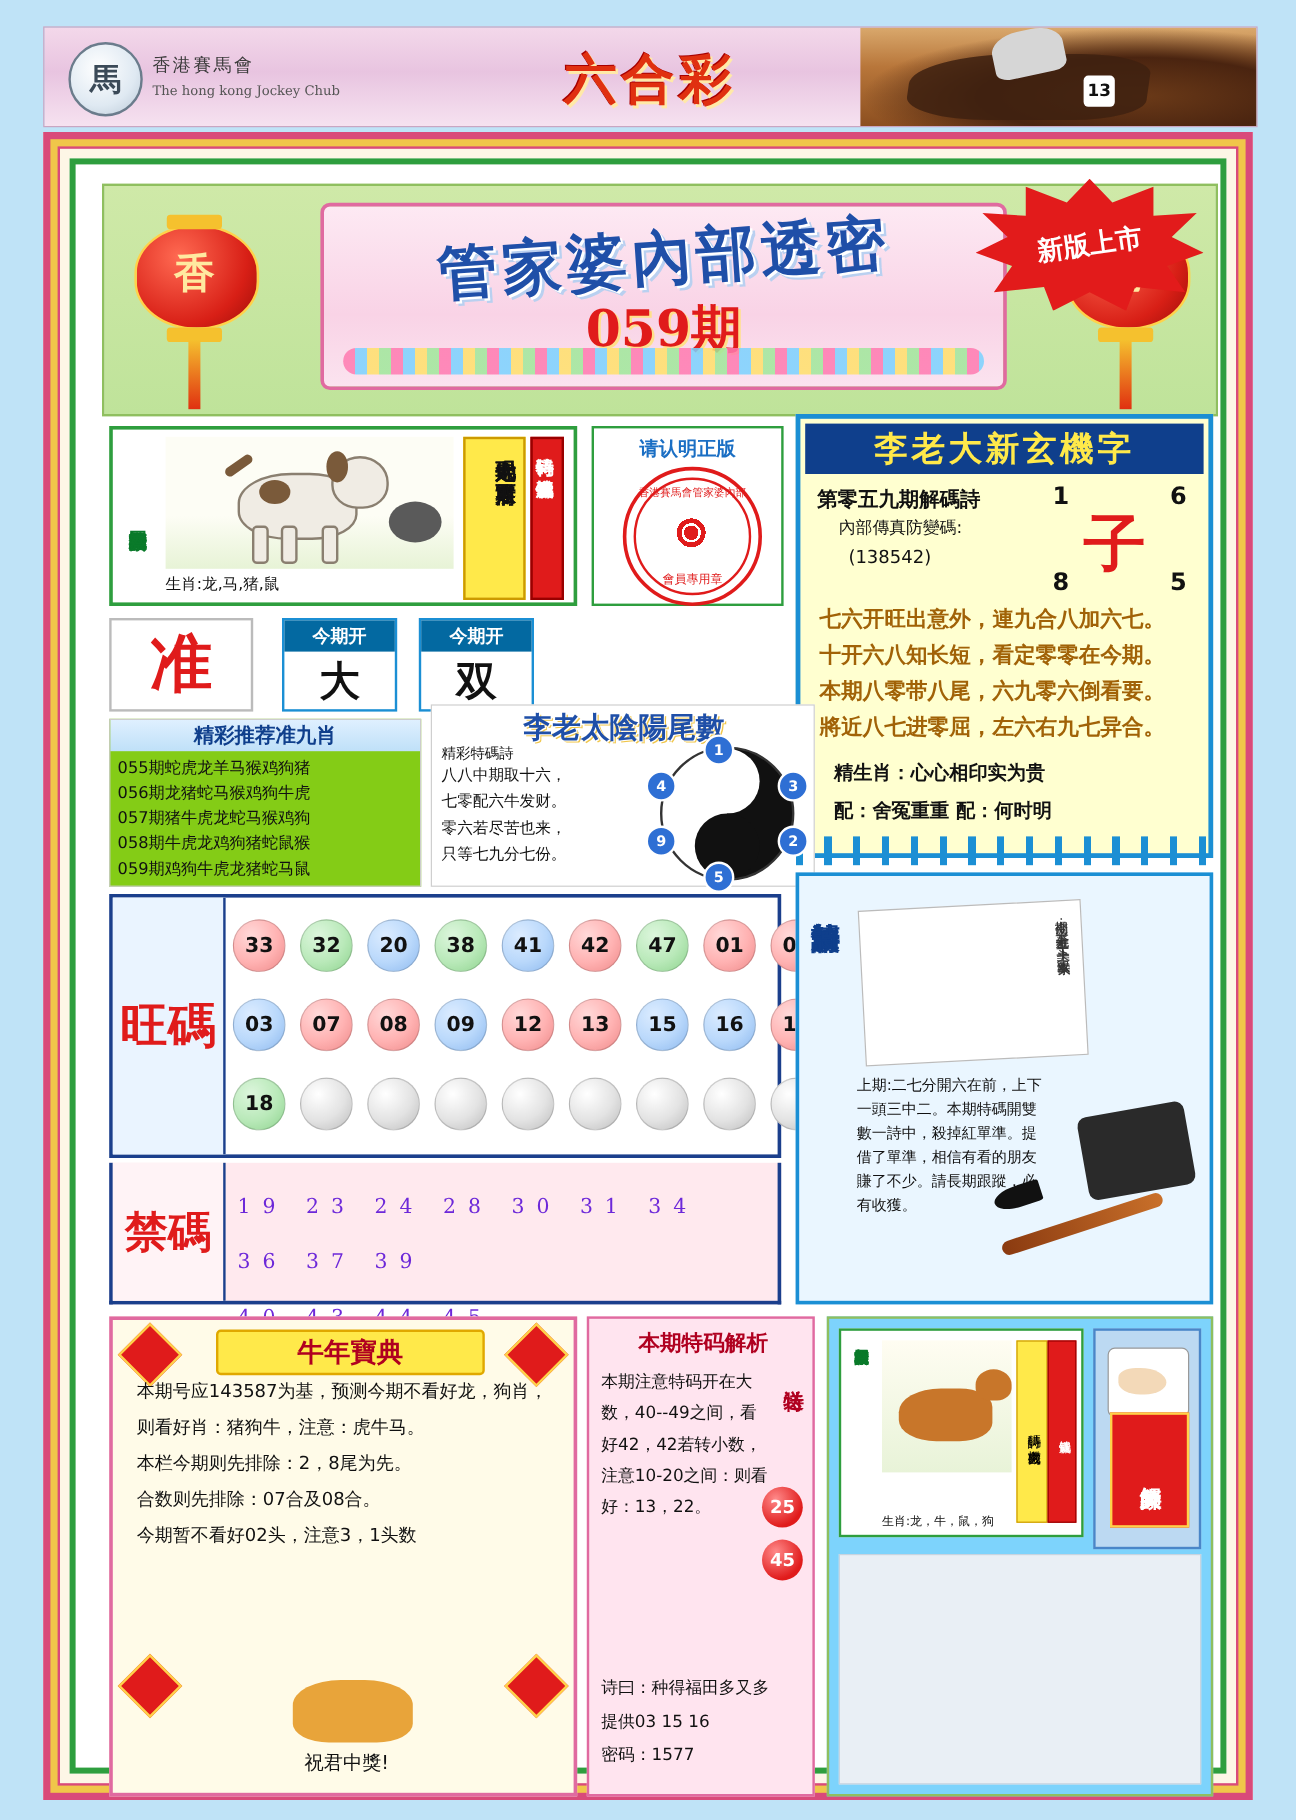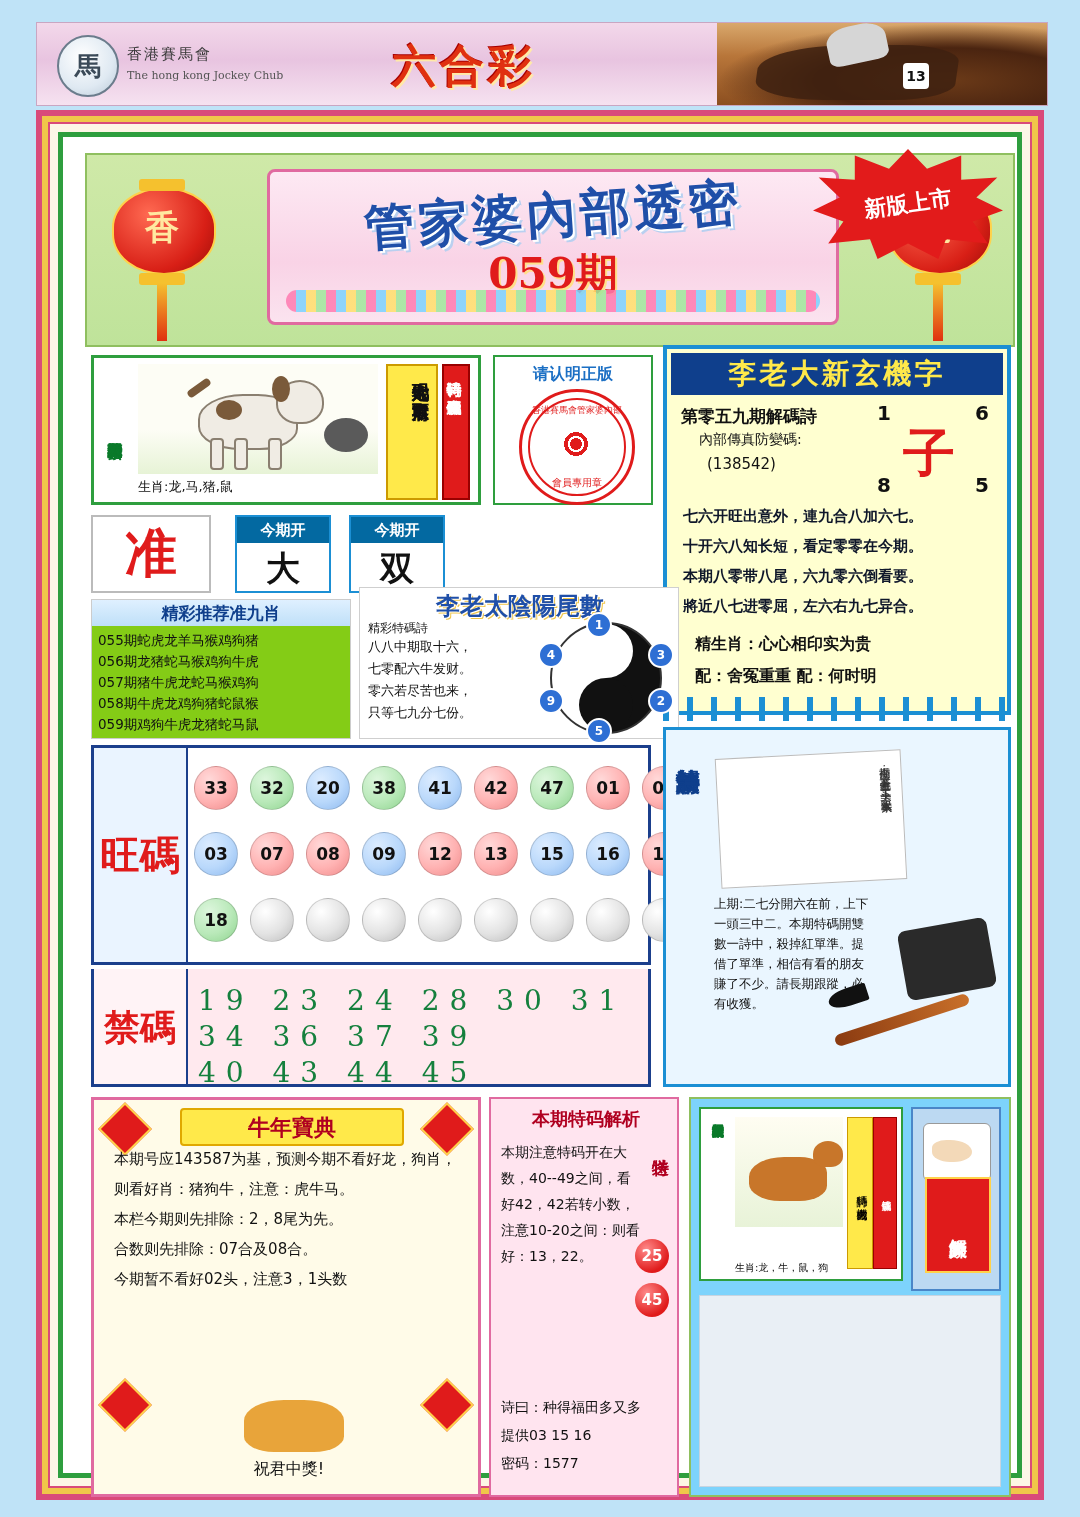--- a/index.html
+++ b/index.html
@@ -22,21 +22,21 @@
   .hk-logo{
     position:absolute;left:20px;top:12px;width:58px;height:58px;border-radius:50%;
     background:radial-gradient(circle at 40% 35%,#ffffff,#dfe9f2 60%,#b9c8d6);
     border:2px solid #6b7c8c;
     display:flex;align-items:center;justify-content:center;
     font-size:26px;color:#3b4a58;font-weight:bold;
   }
   .hk-name{position:absolute;left:90px;top:22px;font-size:15px;color:#3a3a3a;letter-spacing:2px;}
   .hk-sub{position:absolute;left:90px;top:46px;font-size:11px;color:#555;font-family:"DejaVu Serif","Liberation Serif",serif;}
   .main-title{
-    position:absolute;left:355px;top:14px;width:300px;text-align:left;
+    position:absolute;left:355px;top:14px;width:300px;text-align:center;
     font-size:44px;font-weight:bold;color:#e03010;
     text-shadow:2px 2px 0 #ffe9a8, -1px -1px 0 #a80000;
     font-family:Liberation Serif, serif;
     letter-spacing:4px;
   }
   .horse-img{
     position:absolute;right:0;top:0;width:330px;height:82px;
     background:
       radial-gradient(ellipse at 70% 70%, #6b3a18 0%, #4a2410 40%, rgba(74,36,16,0) 70%),
       linear-gradient(180deg,#d9a86c 0%,#b8763a 40%,#8c4f20 100%);
@@ -227,21 +227,21 @@
     position:absolute;left:30px;top:18px;font-size:52px;color:#e01b1b;font-weight:bold;
     font-family:"DejaVu Serif","Liberation Serif",serif;
   }
   .zi-box .n{position:absolute;font-size:20px;color:#111;font-weight:bold;}
   .zi-box .n1{left:4px;top:0;}
   .zi-box .n2{right:4px;top:0;}
   .zi-box .n3{left:4px;bottom:0;}
   .zi-box .n4{right:4px;bottom:0;}
   .lee-poem{
     position:absolute;left:16px;top:152px;width:316px;
-    font-size:15px;line-height:30px;color:#0f172a;font-weight:bold;
+    font-size:18px;line-height:30px;color:#a16207;font-weight:bold;
     font-family:Liberation Serif, serif;
   }
   .lee-foot1{position:absolute;left:28px;bottom:56px;font-size:16px;color:#111;font-weight:bold;}
   .lee-foot2{position:absolute;left:28px;bottom:24px;font-size:16px;color:#111;font-weight:bold;}
 
   
   .zhun{
     left:28px;top:378px;width:120px;height:78px;
     background:#fff;border:2px solid #bbb;
     display:flex;align-items:center;justify-content:center;
@@ -325,21 +325,21 @@
 
   
   .jin{
     left:28px;top:832px;width:560px;height:118px;border:3px solid #1b3f8c;background:#ffe9ee;border-top:none;
   }
   .jin .side{
     position:absolute;left:0;top:0;width:92px;height:100%;
     background:#fff3f6;border-right:2px solid #1b3f8c;display:flex;align-items:center;justify-content:center;
   }
   .jin .side span{font-size:36px;font-weight:bold;color:#e01b1b;line-height:44px;text-align:center;font-family:"DejaVu Serif","Liberation Serif",serif;}
-  .jin .nums{position:absolute;left:104px;top:14px;width:440px;font-size:28px;color:#15803d;line-height:36px;letter-spacing:10px;font-family:"DejaVu Serif","Liberation Serif",serif;}
+  .jin .nums{position:absolute;left:104px;top:14px;width:440px;font-size:17px;color:#6d28d9;line-height:46px;letter-spacing:10px;font-family:"DejaVu Serif","Liberation Serif",serif;}
 
   
   .bix{
     left:600px;top:590px;width:348px;height:360px;
     border:3px solid #1b8fd4;background:#eaf6ff;
   }
   .bix .vtitle{
     position:absolute;left:6px;top:20px;width:34px;
     writing-mode:vertical-rl;text-orientation:upright;
     font-size:24px;font-weight:bold;color:#0f3f8c;line-height:36px;

